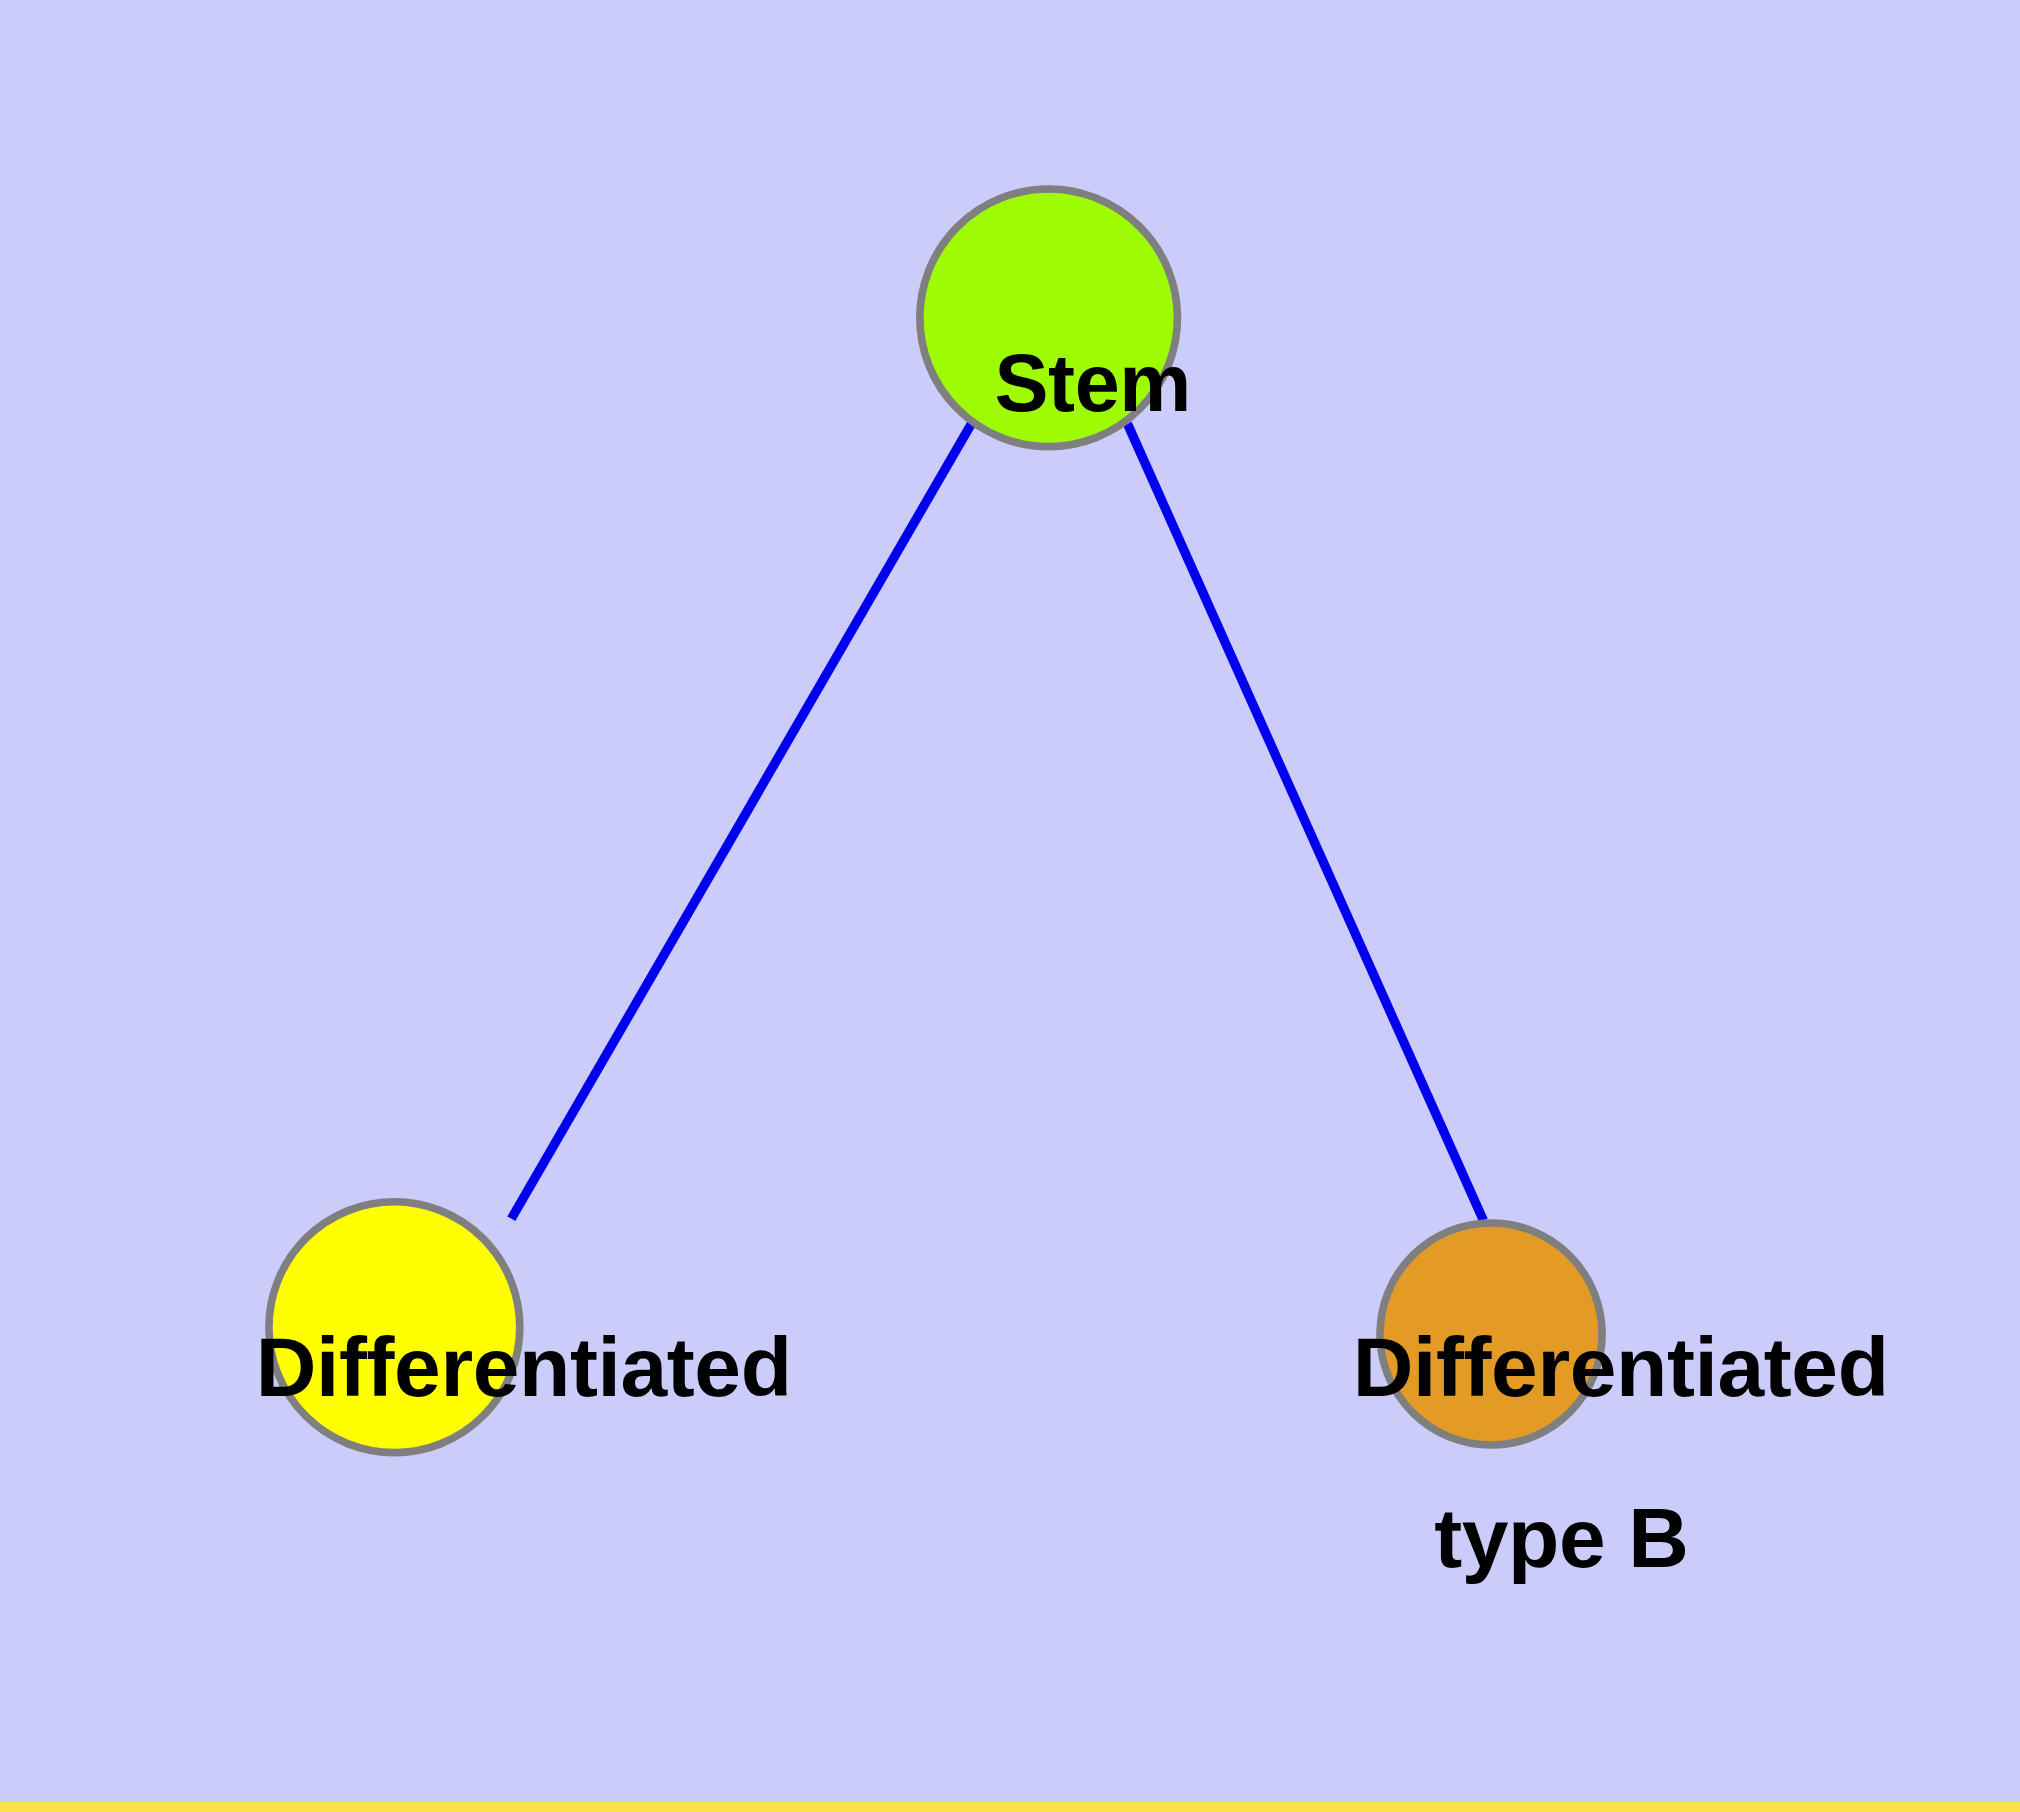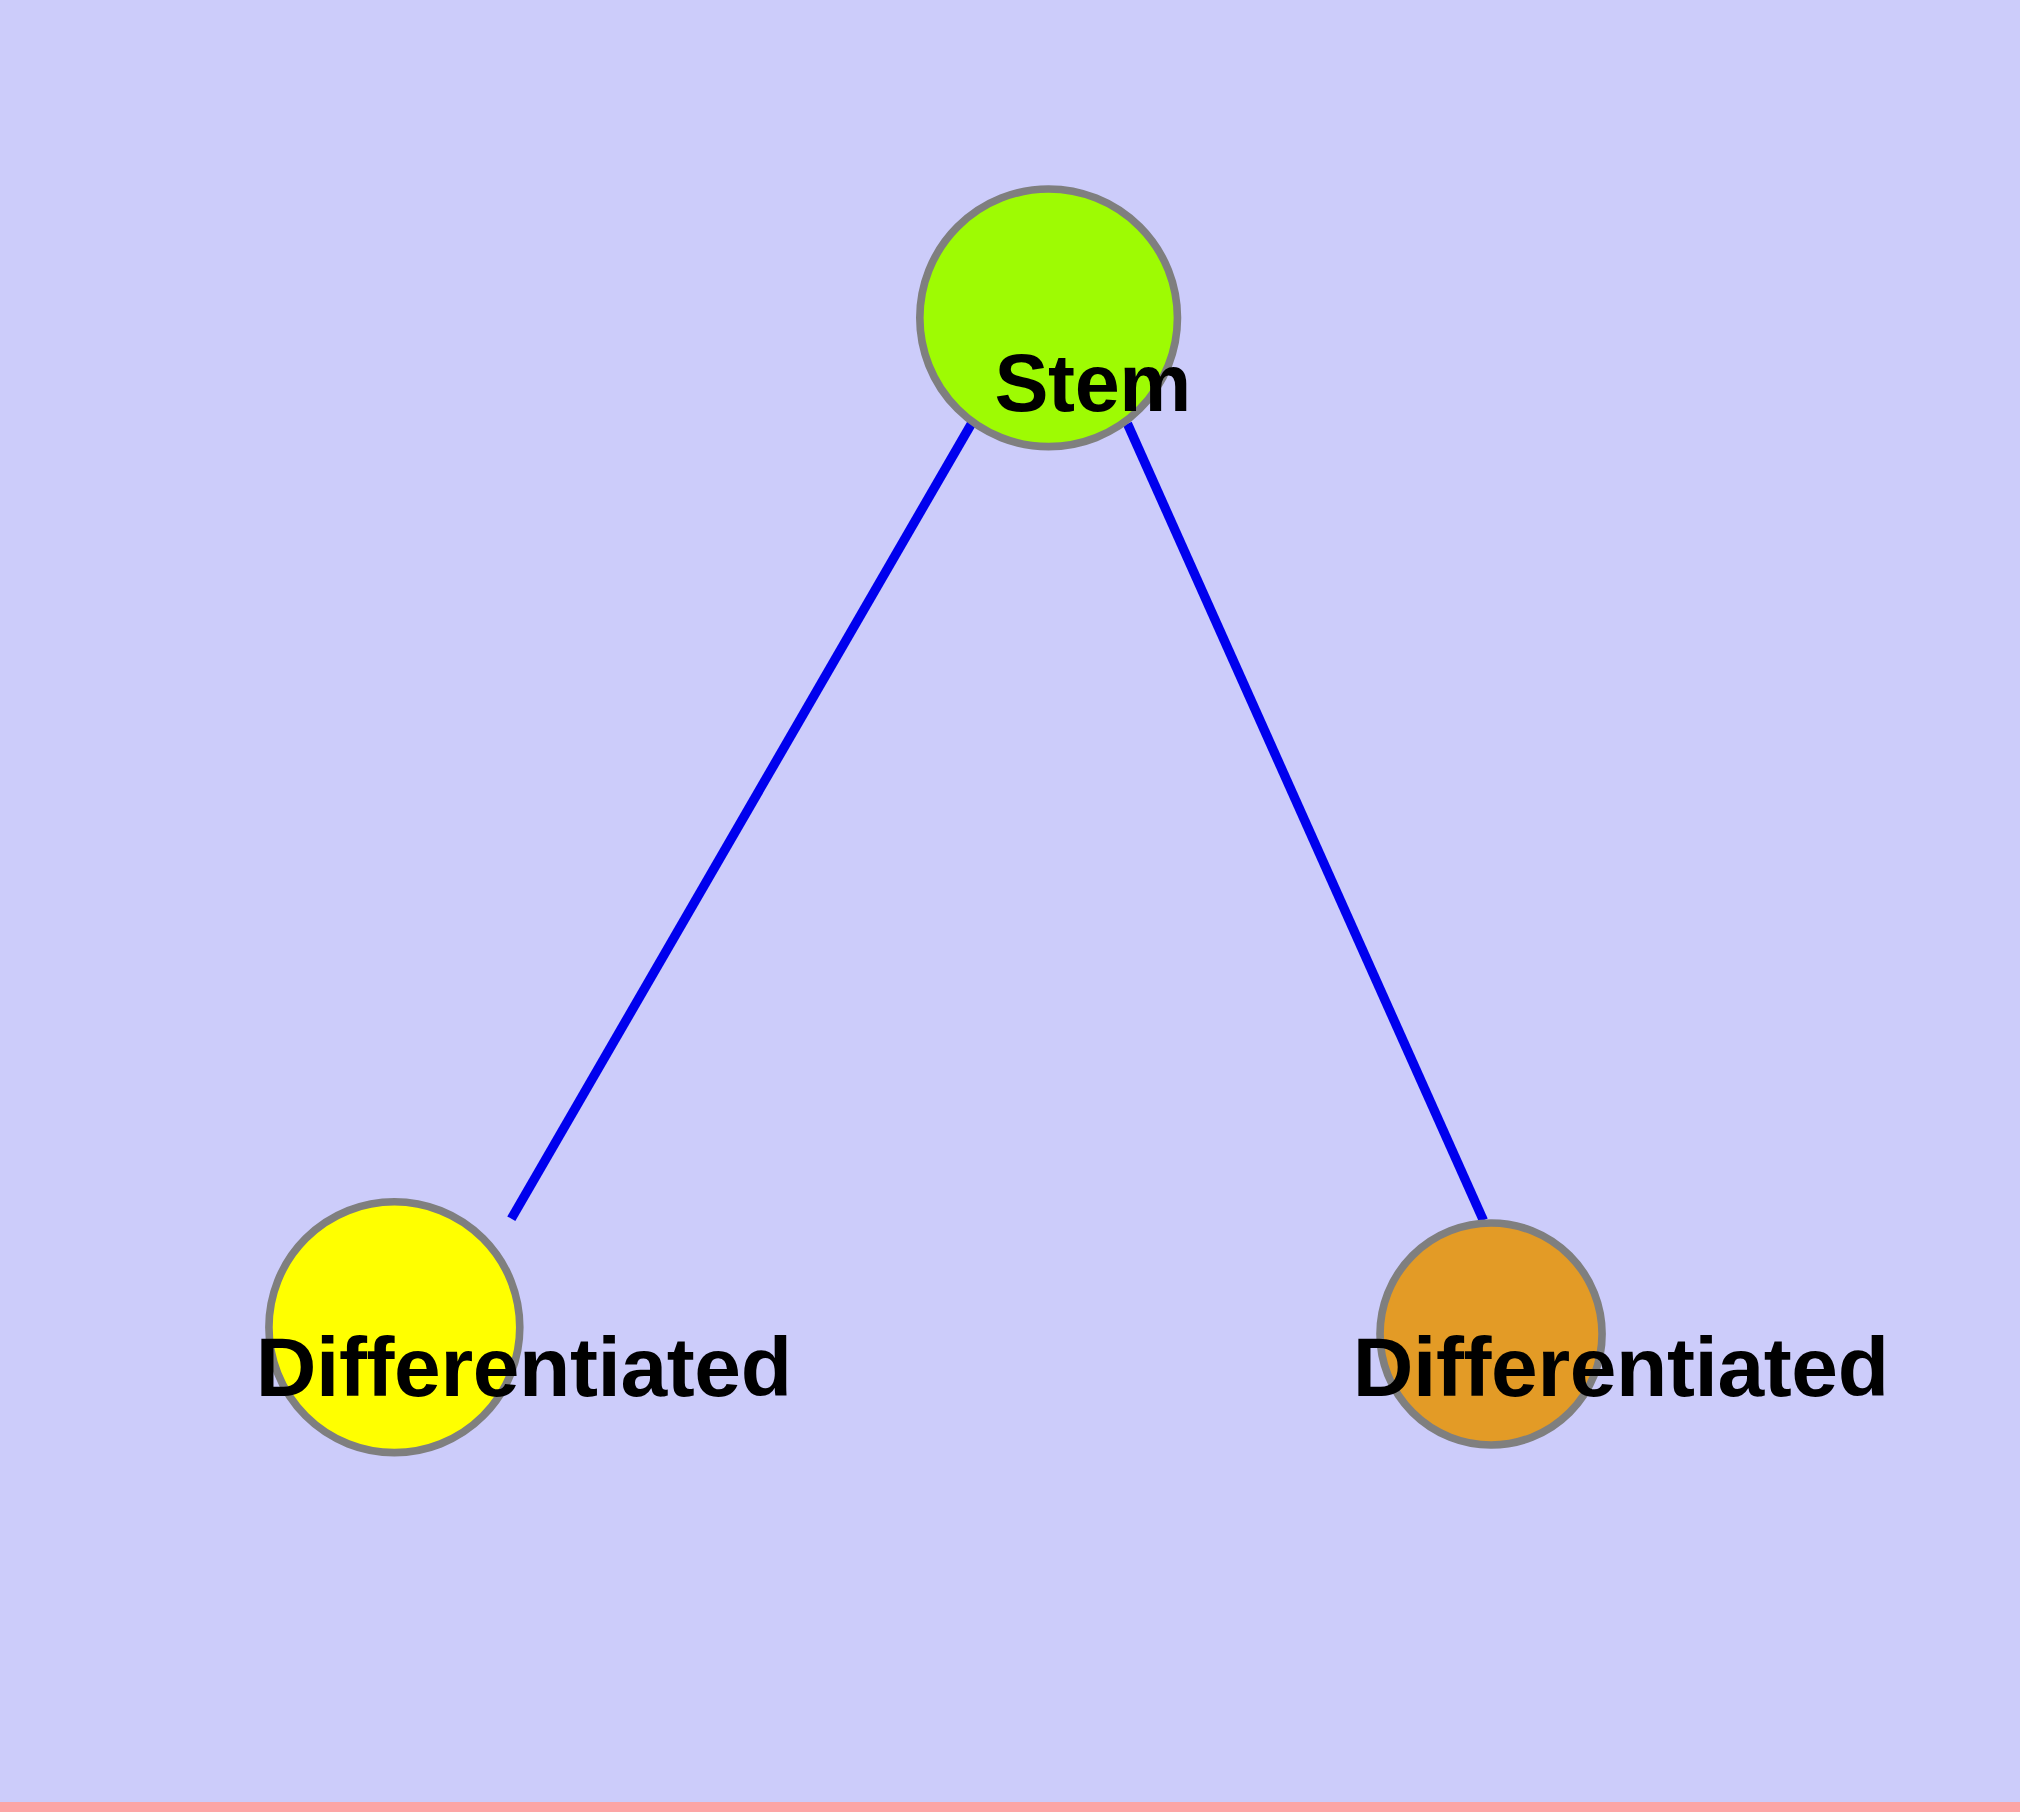--- a/index.html
+++ b/index.html
@@ -5,21 +5,21 @@
 <style>
   html, body {
     margin: 0;
     padding: 0;
     background: #ffffff;
   }
   #canvas {
     position: relative;
     width: 2021px;
     height: 1812px;
-    background: #fca5a5;
+    background: #fde047;
     overflow: hidden;
     font-family: "Liberation Sans", sans-serif;
   }
   #plot-bg {
     position: absolute;
     left: 0;
     top: 0;
     width: 2021px;
     height: 1802px;
     background: #ccccfa;
@@ -93,16 +93,17 @@
   <div class="node-label" id="label-stem">
     <span>Stem</span>
   </div>
 
   <div class="node-label" id="label-type-a">
     <span>Differentiated</span><br>
   </div>
 
   <div class="node-label" id="label-type-b">
     <span>Differentiated</span><br>
+    <span>type B</span>
   </div>
 
 </div>
 
 
 </body></html>

